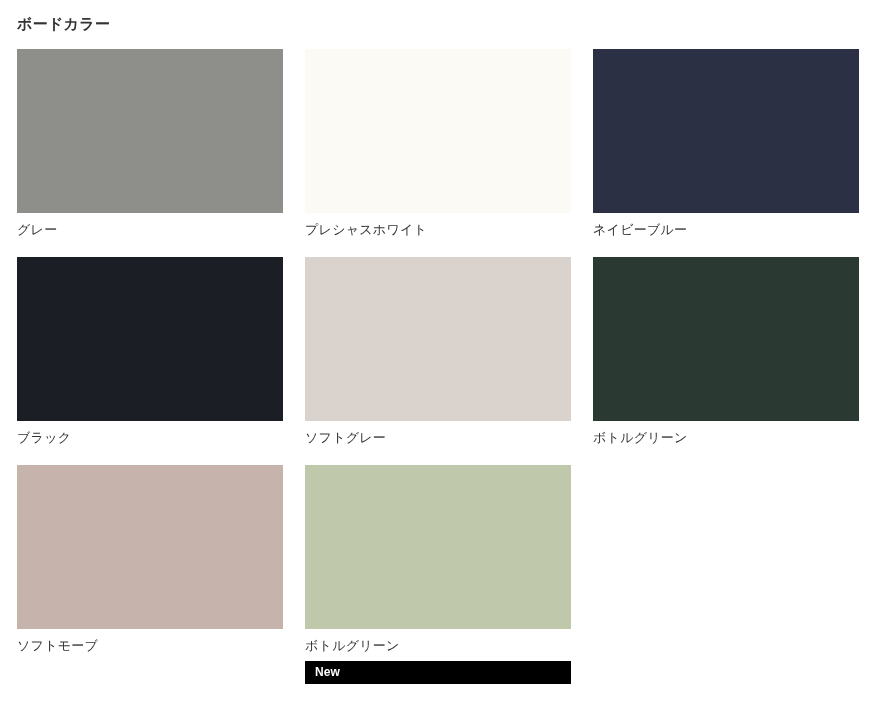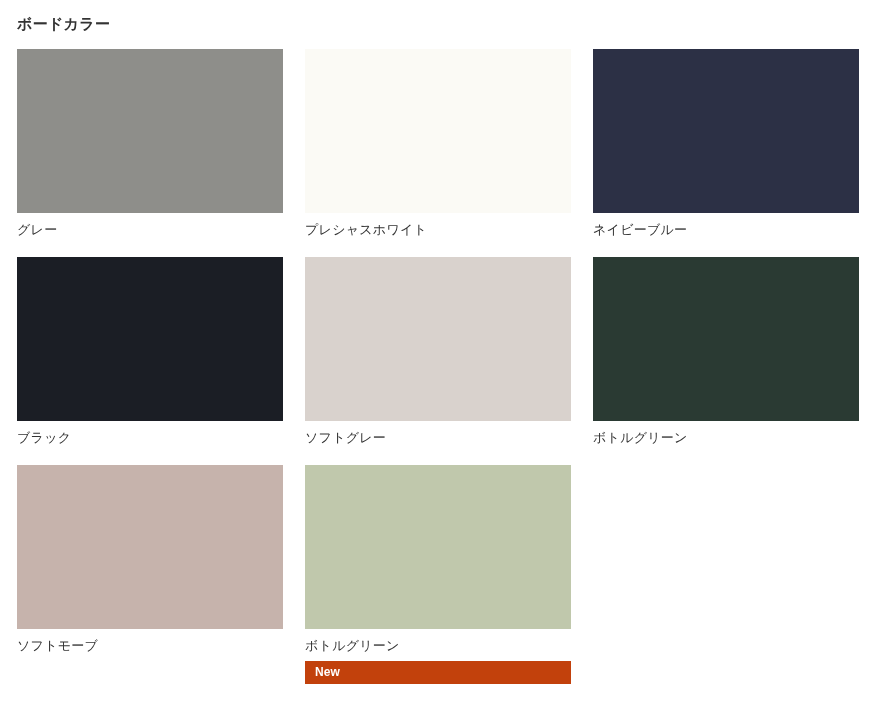--- a/index.html
+++ b/index.html
@@ -101,17 +101,17 @@
         <div class="swatch" style="background: rgb(42, 58, 51);"></div>
         <div class="swatch-label">ボトルグリーン</div>
       </div>
       <div class="color-cell">
         <div class="swatch" style="background: rgb(198, 179, 172);"></div>
         <div class="swatch-label">ソフトモーブ</div>
       </div>
       <div class="color-cell">
         <div class="swatch" style="background: rgb(192, 200, 172);"></div>
         <div class="swatch-label">ボトルグリーン</div>
-        <div class="badge" style="background: #c2410c; color: rgb(255, 255, 255);">New</div>
+        <div class="badge" style="background: #000000; color: rgb(255, 255, 255);">New</div>
       </div>
     </div>
 
 </div>
 
 </body></html>

